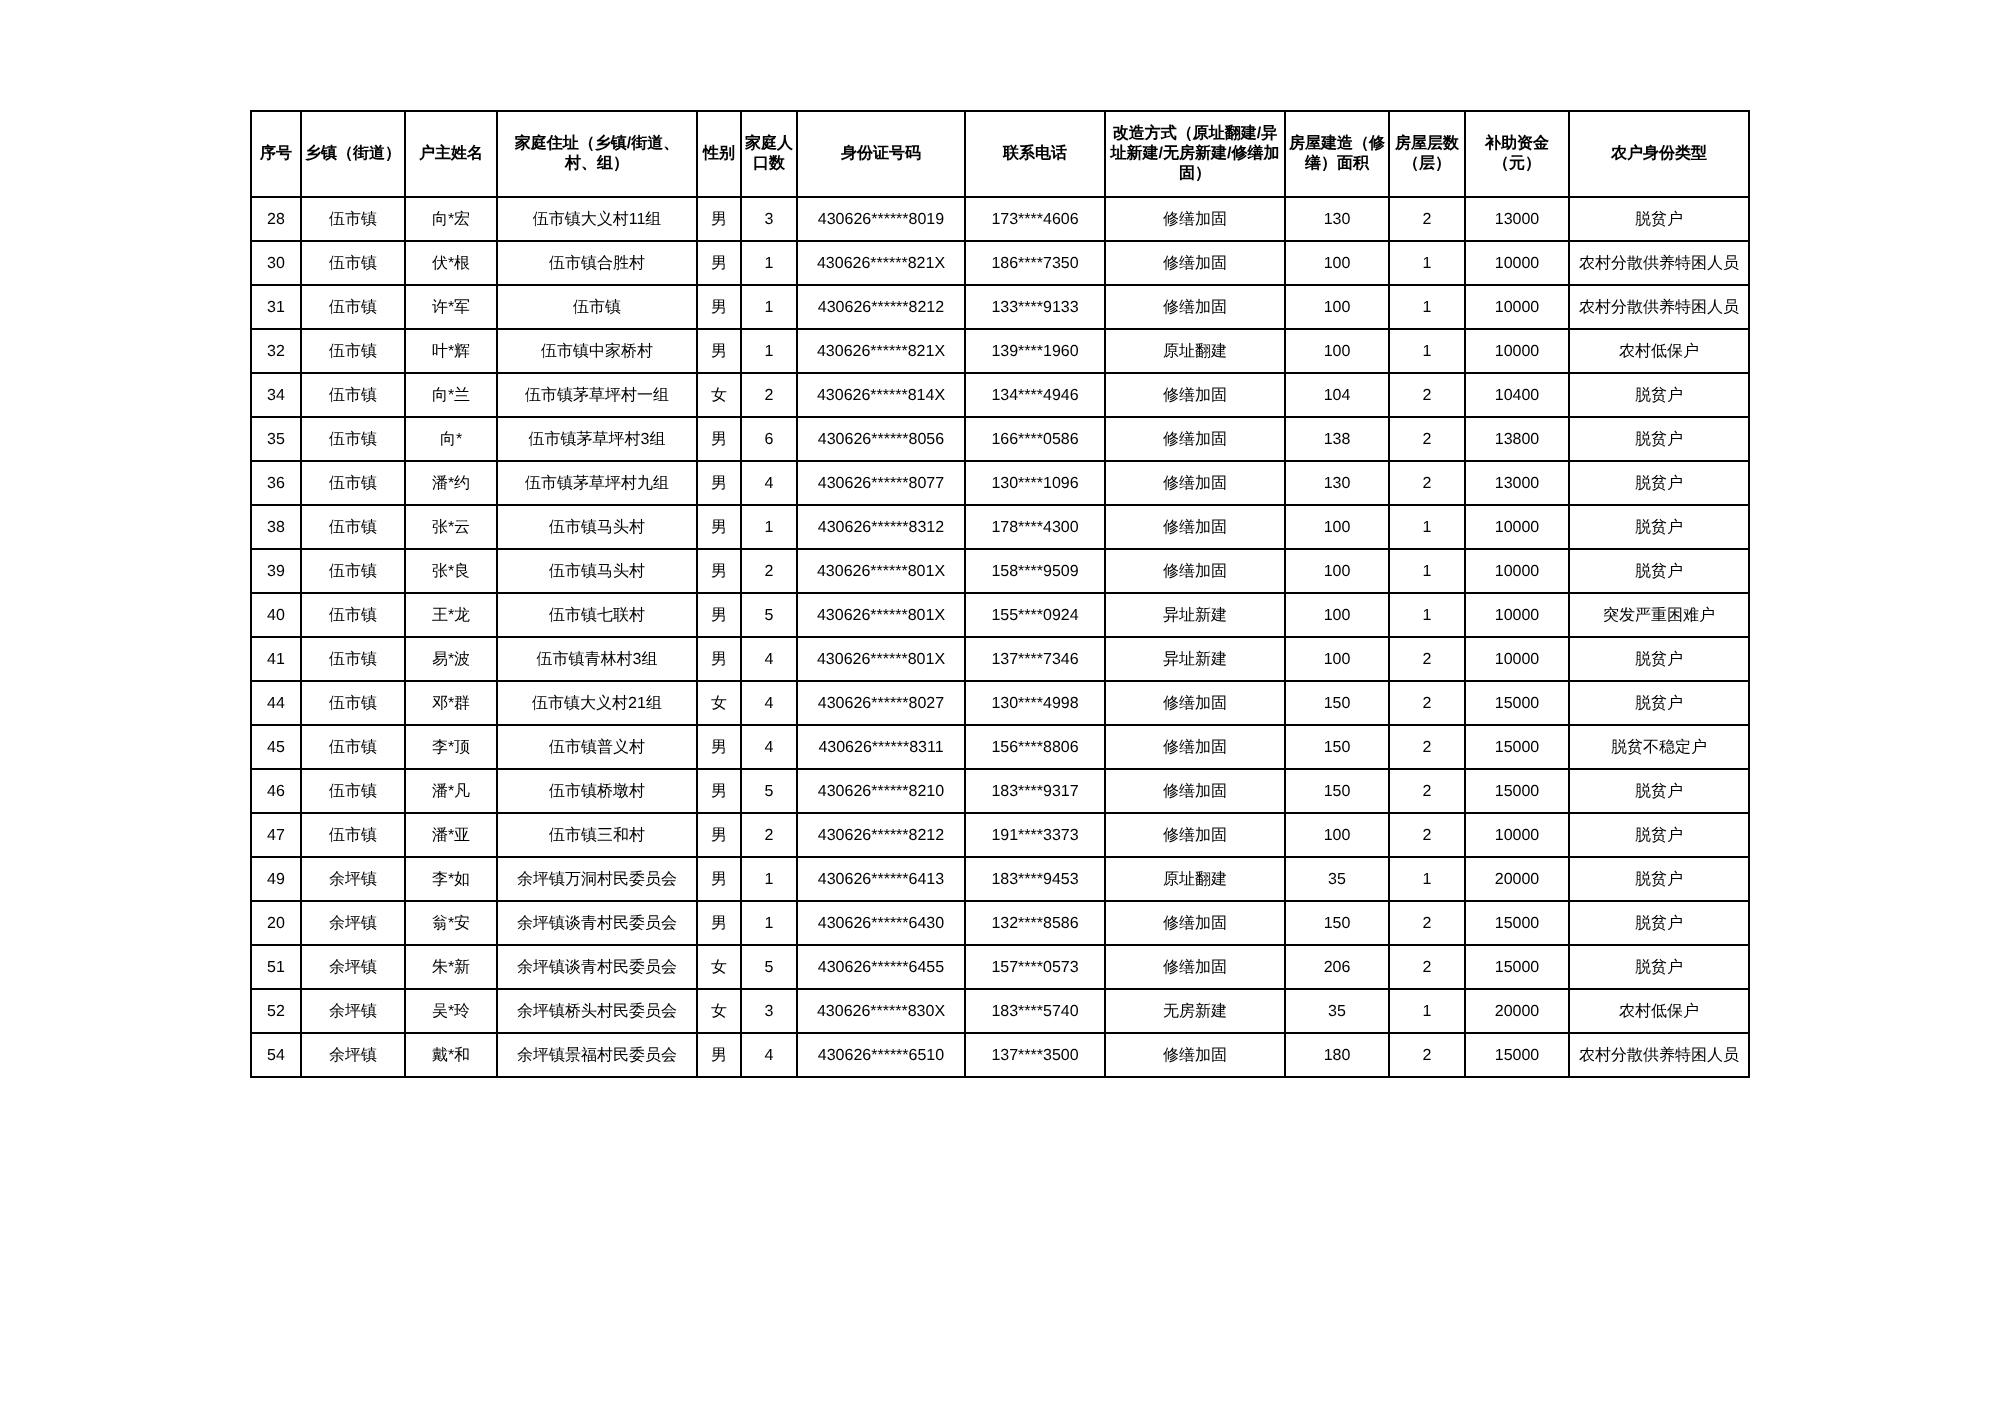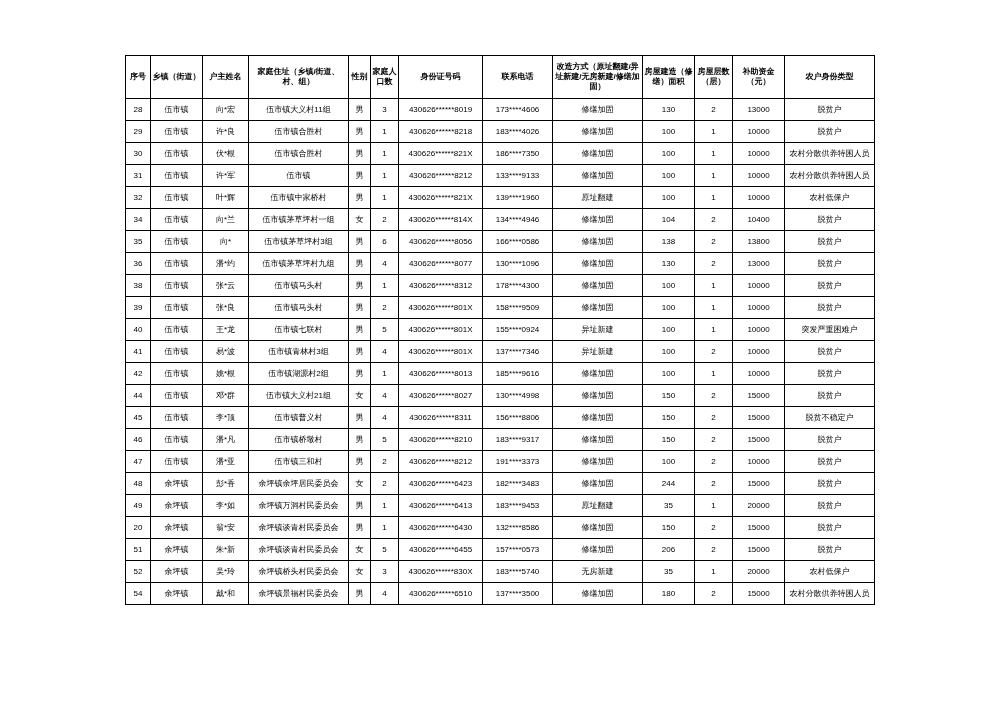--- a/index.html
+++ b/index.html
@@ -102,35 +102,20 @@
           <td>3</td>
           <td>430626******8019</td>
           <td>173****4606</td>
           <td>修缮加固</td>
           <td>130</td>
           <td>2</td>
           <td>13000</td>
           <td>脱贫户</td>
         </tr>
         <tr>
-          <td>29</td>
-          <td>伍市镇</td>
-          <td>许*良</td>
-          <td>伍市镇合胜村</td>
-          <td>男</td>
-          <td>1</td>
-          <td>430626******8218</td>
-          <td>183****4026</td>
-          <td>修缮加固</td>
-          <td>100</td>
-          <td>1</td>
-          <td>10000</td>
-          <td>脱贫户</td>
-        </tr>
-        <tr>
           <td>30</td>
           <td>伍市镇</td>
           <td>伏*根</td>
           <td>伍市镇合胜村</td>
           <td>男</td>
           <td>1</td>
           <td>430626******821X</td>
           <td>186****7350</td>
           <td>修缮加固</td>
           <td>100</td>
@@ -263,35 +248,20 @@
           <td>伍市镇</td>
           <td>易*波</td>
           <td>伍市镇青林村3组</td>
           <td>男</td>
           <td>4</td>
           <td>430626******801X</td>
           <td>137****7346</td>
           <td>异址新建</td>
           <td>100</td>
           <td>2</td>
-          <td>10000</td>
-          <td>脱贫户</td>
-        </tr>
-        <tr>
-          <td>42</td>
-          <td>伍市镇</td>
-          <td>姚*根</td>
-          <td>伍市镇湖源村2组</td>
-          <td>男</td>
-          <td>1</td>
-          <td>430626******8013</td>
-          <td>185****9616</td>
-          <td>修缮加固</td>
-          <td>100</td>
-          <td>1</td>
           <td>10000</td>
           <td>脱贫户</td>
         </tr>
         <tr>
           <td>44</td>
           <td>伍市镇</td>
           <td>邓*群</td>
           <td>伍市镇大义村21组</td>
           <td>女</td>
           <td>4</td>
@@ -339,35 +309,20 @@
           <td>潘*亚</td>
           <td>伍市镇三和村</td>
           <td>男</td>
           <td>2</td>
           <td>430626******8212</td>
           <td>191****3373</td>
           <td>修缮加固</td>
           <td>100</td>
           <td>2</td>
           <td>10000</td>
-          <td>脱贫户</td>
-        </tr>
-        <tr>
-          <td>48</td>
-          <td>余坪镇</td>
-          <td>彭*香</td>
-          <td>余坪镇余坪居民委员会</td>
-          <td>女</td>
-          <td>2</td>
-          <td>430626******6423</td>
-          <td>182****3483</td>
-          <td>修缮加固</td>
-          <td>244</td>
-          <td>2</td>
-          <td>15000</td>
           <td>脱贫户</td>
         </tr>
         <tr>
           <td>49</td>
           <td>余坪镇</td>
           <td>李*如</td>
           <td>余坪镇万洞村民委员会</td>
           <td>男</td>
           <td>1</td>
           <td>430626******6413</td>

